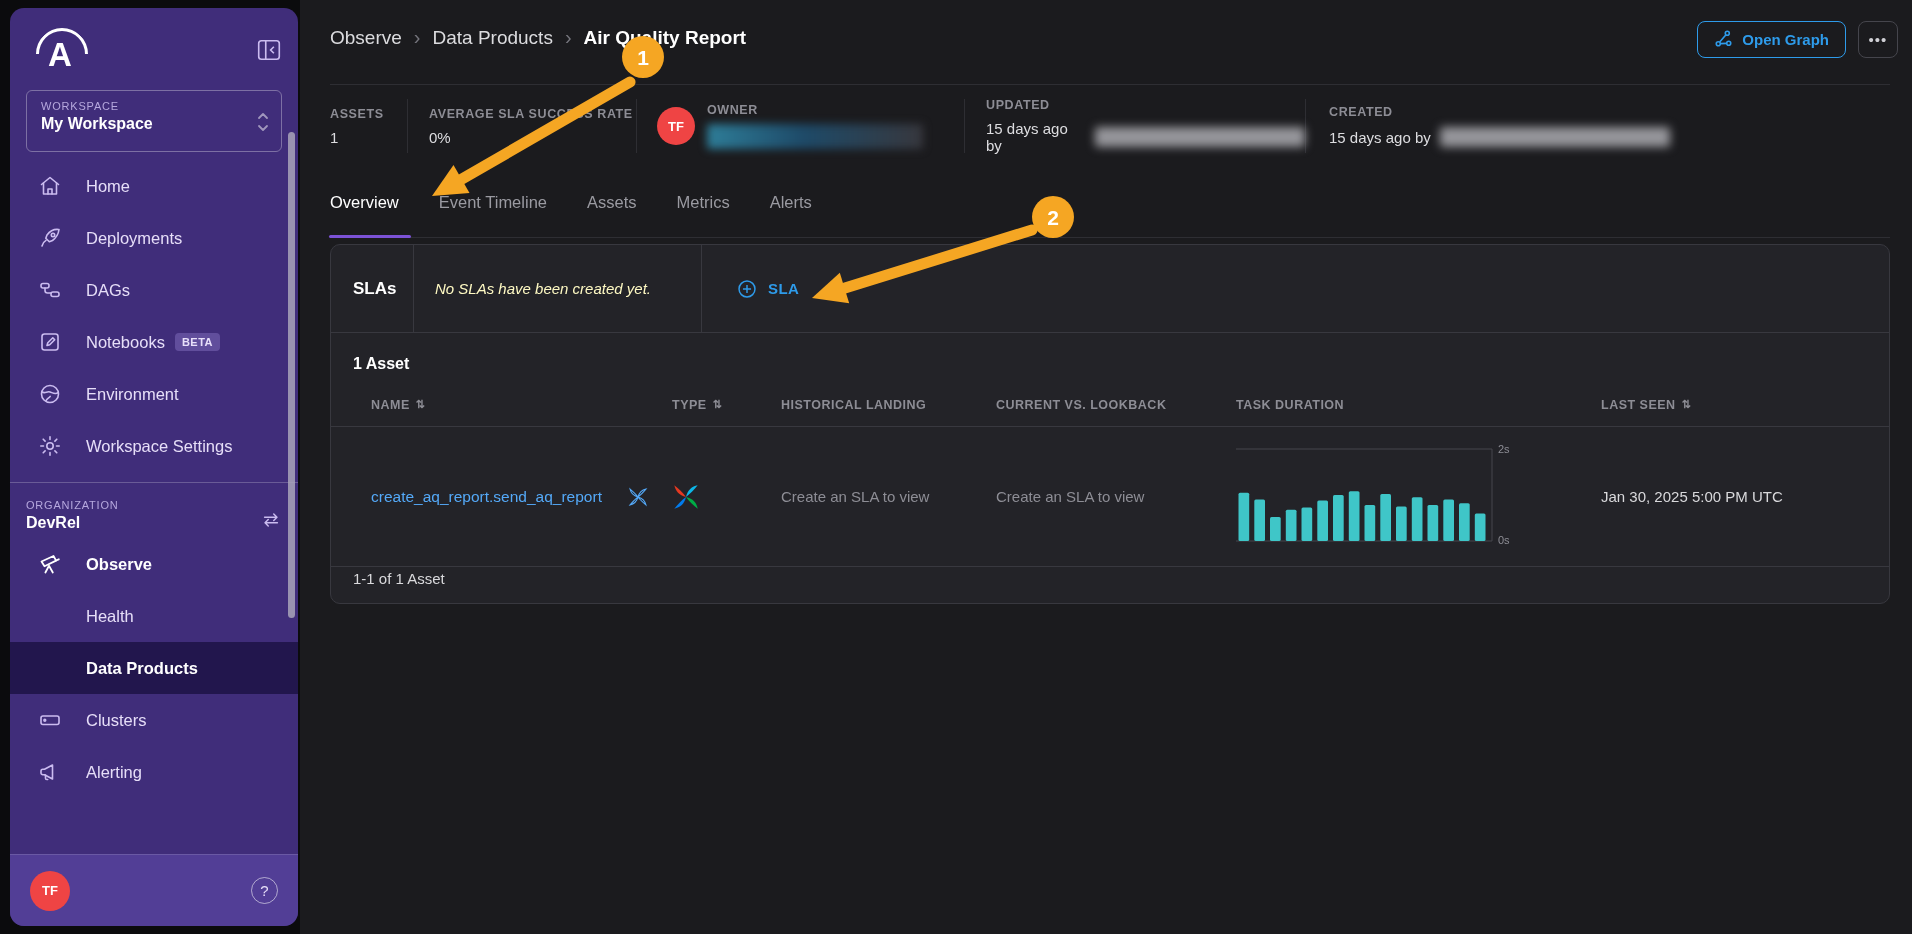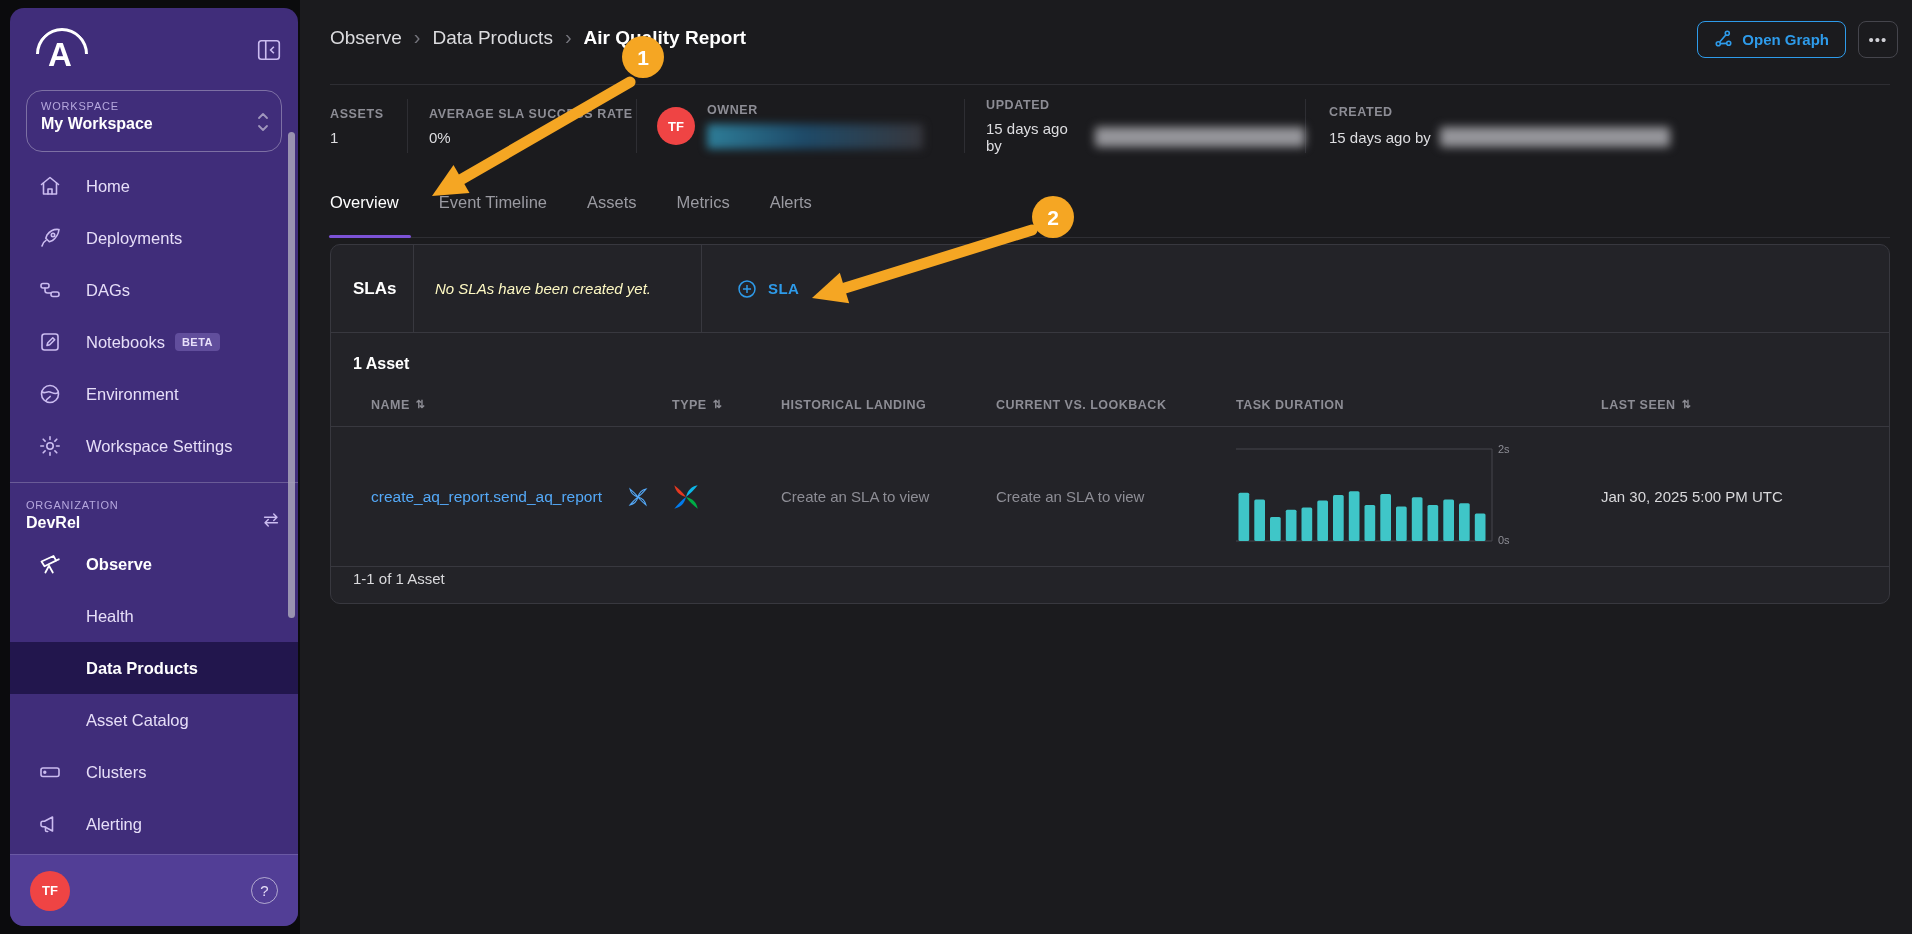--- a/index.html
+++ b/index.html
@@ -9,21 +9,21 @@
 
   
   .sidebar { position:absolute; left:10px; top:8px; width:288px; height:918px;
     background:#402d7a; border-radius:14px; overflow:hidden; }
   .sb-logo { position:absolute; left:26px; top:20px; width:52px; height:52px; }
   .sb-logo .arc { position:absolute; inset:0; border:3px solid #fff; border-radius:50%;
     border-top-color:transparent; border-right-color:transparent; transform:rotate(135deg); }
   .sb-logo .letter { position:absolute; left:12px; top:8px; color:#fff; font-size:33px; font-weight:700; }
   .sb-collapse { position:absolute; right:16px; top:30px; width:26px; height:24px; cursor:pointer; }
   .ws-box { position:absolute; left:16px; top:82px; width:256px; height:62px;
-    border:1px solid rgba(255,255,255,.32); border-radius:16px; padding:9px 14px; cursor:pointer; }
+    border:1px solid rgba(255,255,255,.32); border-radius:6px; padding:9px 14px; cursor:pointer; }
   .ws-label { font-size:11px; letter-spacing:.8px; color:#b6a8de; }
   .ws-name { font-size:16px; font-weight:700; color:#fff; margin-top:3px; }
   .ws-chevrons { position:absolute; right:10px; top:18px; }
   .sb-nav { position:absolute; left:0; top:152px; width:100%; }
   .nav-item { display:flex; align-items:center; height:52px; padding-left:28px; cursor:pointer;
     color:#e6def8; font-size:16.5px; }
   .nav-item .ico { width:24px; height:24px; margin-right:24px; flex:none; }
   .nav-item.sub { padding-left:76px; }
   .nav-item.active { background:rgba(10,4,40,.55); font-weight:700; color:#fff; }
   .nav-item.head { font-weight:700; color:#fff; }
@@ -224,23 +224,20 @@
               <path d="M18.2 8.3l2.6-1"></path>
             <path d="M11 13.8l-3.6 6.7M11 13.8l3.8 6.7"></path>
           </svg></span>
         <span>Observe</span>
       </div>
       <div class="nav-item sub">
         <span>Health</span>
       </div>
       <div class="nav-item sub active">
         <span>Data Products</span>
-      </div>
-      <div class="nav-item sub">
-        <span>Asset Catalog</span>
       </div>
       <div class="nav-item">
         <span class="ico">
           <svg width="24" height="24" viewBox="0 0 24 24" fill="none" stroke="#cbbcf0" stroke-width="1.6" stroke-linecap="round" stroke-linejoin="round">
             <rect x="3" y="8" width="18" height="8.5" rx="2"></rect>
               <circle cx="6.8" cy="12.2" r=".9"></circle>
           </svg></span>
         <span>Clusters</span>
       </div>
       <div class="nav-item">

